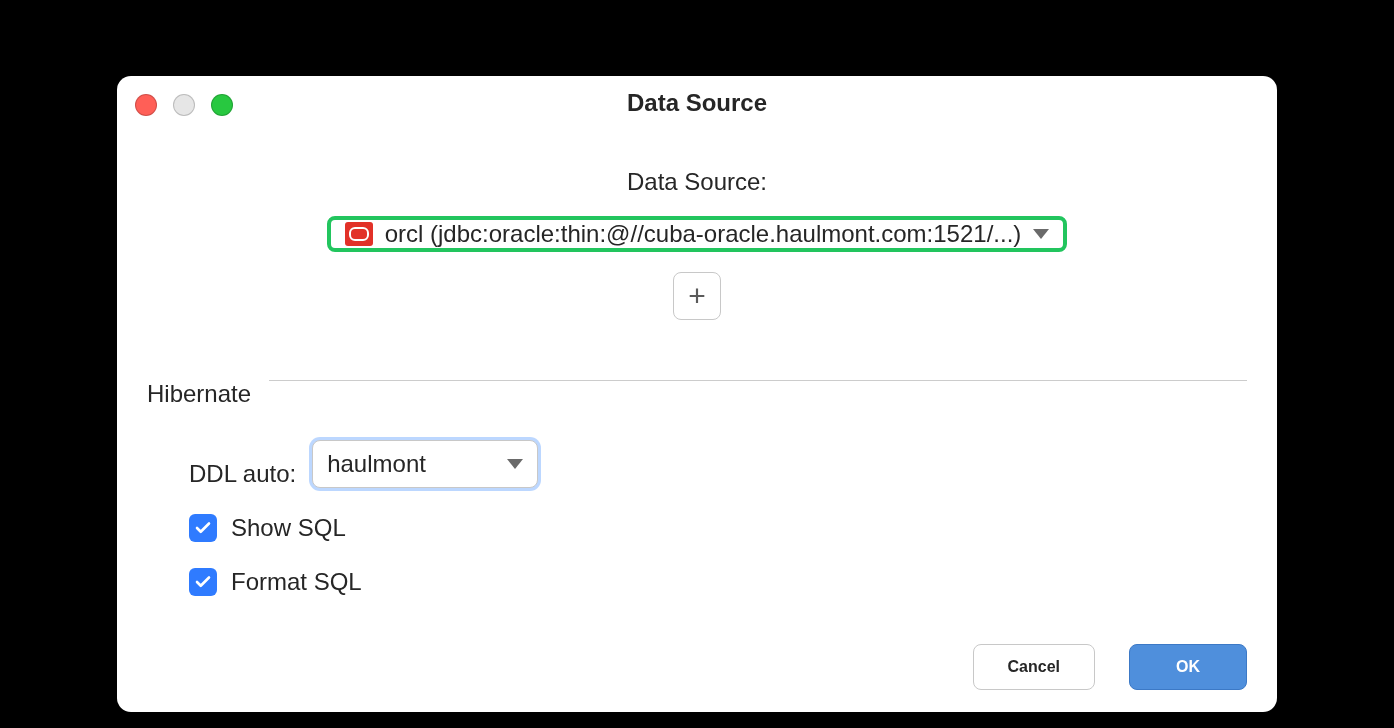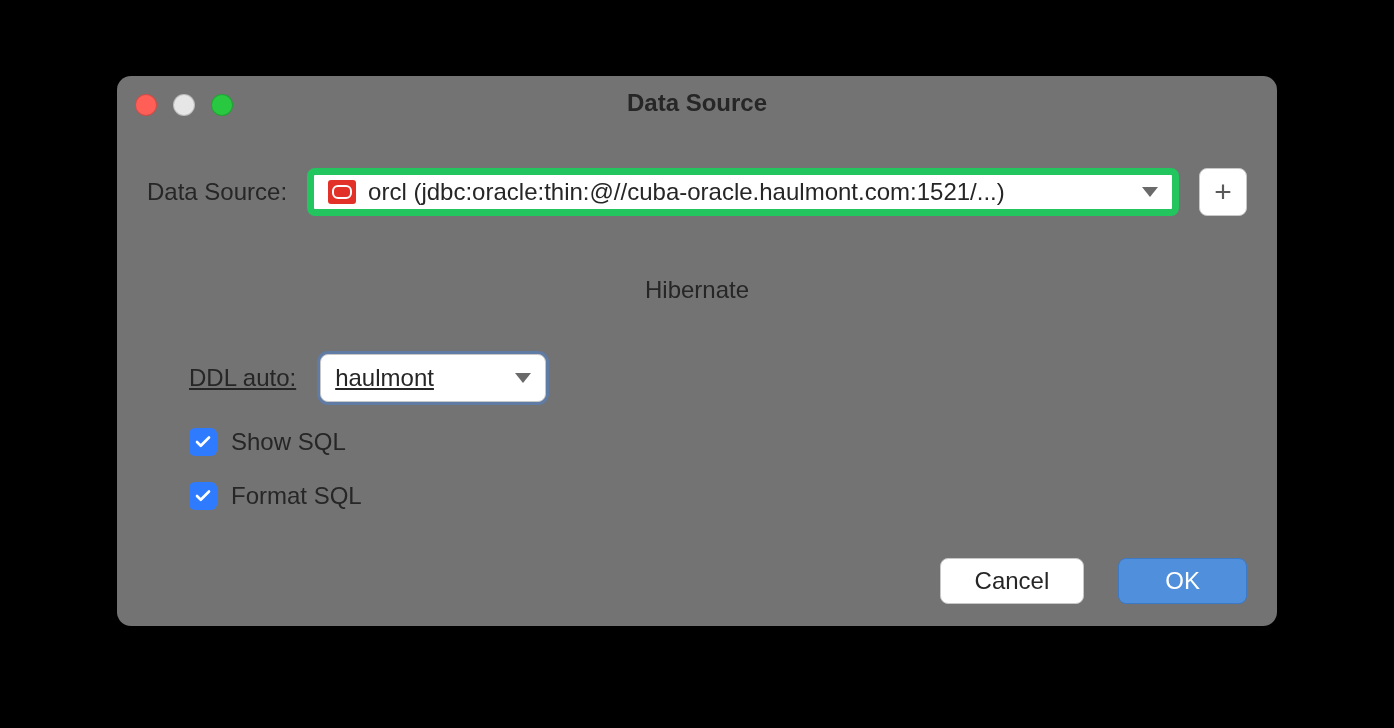--- a/index.html
+++ b/index.html
@@ -9,21 +9,21 @@
     font-family: -apple-system, "Helvetica Neue", Arial, sans-serif;
     font-size: 24px;
     color: #262626;
     display: flex;
     align-items: flex-start;
     justify-content: center;
   }
   .window {
     margin-top: 76px;
     width: 1160px;
-    background: #737373;
+    background: #ffffff;
     border-radius: 14px;
     box-shadow: 0 30px 60px rgba(0,0,0,.55), 0 0 0 1px rgba(0,0,0,.15);
     overflow: hidden;
   }
   .titlebar {
     position: relative;
     height: 54px;
     display: flex;
     align-items: center;
     justify-content: center;
@@ -47,28 +47,29 @@
     font-weight: 600;
     font-size: 24px;
   }
   .content {
     padding: 14px 30px 22px 30px;
   }
   .row {
     display: flex;
     align-items: center;
     gap: 20px;
+    flex-direction: column;
   }
   .row.ds { margin-top: 24px; }
   .label { font-size: 24px; }
   .combo {
     flex: 1;
     height: 48px;
     background: #fff;
-    border: 7px solid #22c55e;
+    border: 4px solid #22c55e;
     border-radius: 8px;
     display: flex;
     align-items: center;
     padding: 0 14px;
     gap: 12px;
     cursor: default;
   }
   .combo.small {
     flex: 0 0 226px;
     border: 1px solid #c8c8c8;
@@ -105,32 +106,29 @@
     justify-content: center;
     font-size: 30px;
     color: #5a5a5a;
     cursor: default;
   }
   .section {
     margin-top: 60px;
   }
   .section-header {
     display: flex;
-    align-items: center;
     gap: 18px;
-    flex-direction: column;
   }
   .section-line { flex: 1; height: 1px; background: #cccccc; }
   .field-row {
     display: flex;
-    align-items: center;
-    gap: 24px;
+    align-items: flex-end;
+    gap: 16px;
     margin-top: 32px;
     padding-left: 42px;
-    text-decoration: underline;
   }
   .check-row {
     display: flex;
     align-items: flex-start;
     gap: 14px;
     margin-top: 26px;
     padding-left: 42px;
   }
   .checkbox {
     width: 28px; height: 28px;
@@ -144,27 +142,28 @@
   .footer {
     display: flex;
     justify-content: flex-end;
     gap: 18px;
     margin-top: 48px;
   }
   .btn {
     height: 46px;
     padding: 0 34px;
     border-radius: 8px;
-    font-size: 24px;
+    font-size: 16px;
     display: flex;
     align-items: center;
     justify-content: center;
     cursor: default;
     border: 1px solid #c8c8c8;
     background: #fff;
+    font-weight: bold;
   }
   .btn.primary {
     background: #4f8fdc;
     border: 1px solid #3c79c6;
     color: #fff;
     padding: 0 46px;
     margin-left: 16px;
   }
 </style>
 </head>

